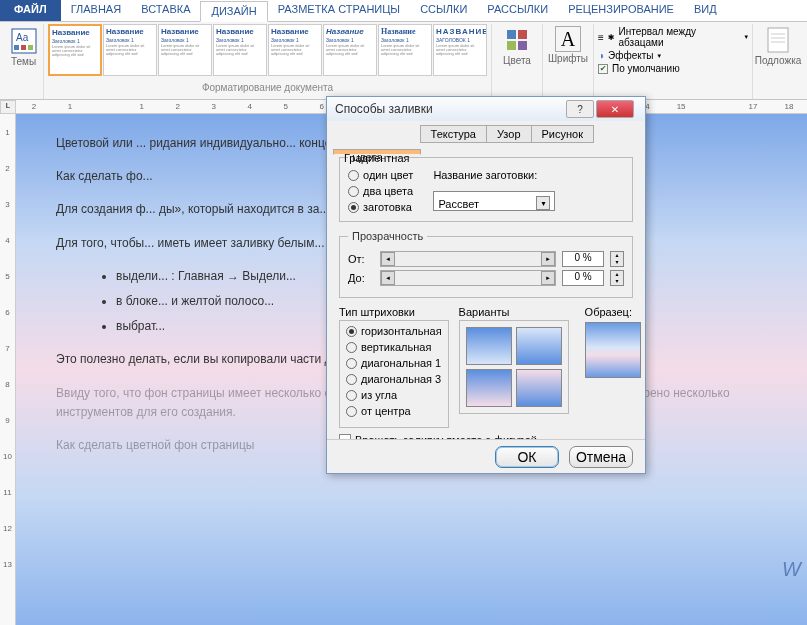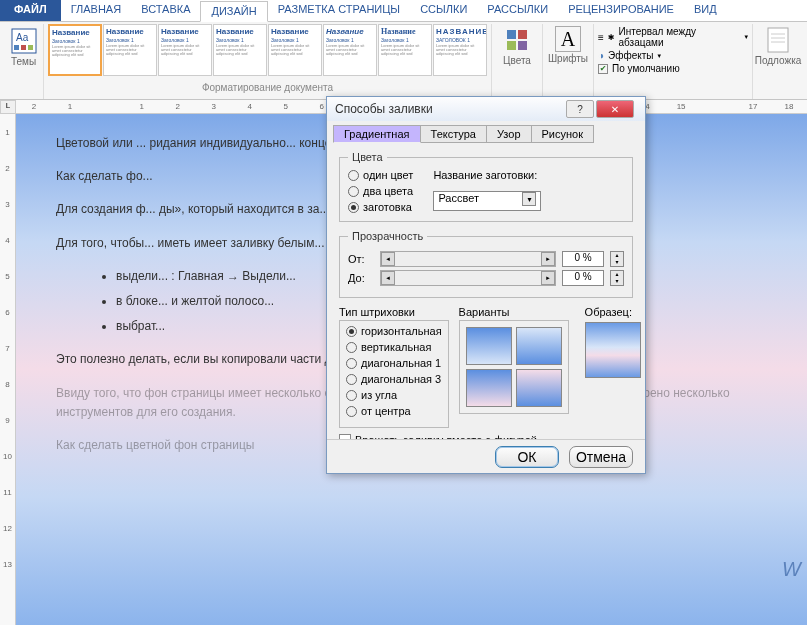--- a/index.html
+++ b/index.html
@@ -51,32 +51,32 @@
 
 
 .dialog { position: absolute; left: 326px; top: 96px; width: 320px; height: 378px; background: #f0f0f0; border: 1px solid #7a9ac0; box-shadow: 2px 2px 8px rgba(0,0,0,.3); display:flex; flex-direction:column; }
 .dlg-title { height: 24px; background: linear-gradient(#fdfdfe,#e4ecf7); display:flex; align-items:center; padding: 0 11px 0 8px; font-size: 12px; color: #333; }
 .dlg-title .spacer { flex:1; }
 .dlg-title .tbtn { width: 28px; height: 18px; display:flex; align-items:center; justify-content:center; font-size:10px; border:1px solid #aaa; margin-left:2px; cursor:pointer; background:#eee; border-radius:2px; }
 .dlg-title .tbtn.close { background: linear-gradient(#e67,#c33); color:#fff; width:38px; }
 
 .dlg-tabs { display:flex; height: 22px; background:#f0f0f0; padding: 4px 6px 0; gap:0; }
 .dlg-tabs .dtab { padding: 2px 10px; font-size: 11px; border:1px solid #aaa; background:#e8e8e8; cursor:pointer; margin-right:-1px; }
-.dlg-tabs .dtab.active { background:#c4b5fd; border-bottom:1px solid #f0f0f0; position:relative; z-index:1; }
+.dlg-tabs .dtab.active { background:#fdba74; border-bottom:1px solid #f0f0f0; position:relative; z-index:1;margin-top:24px; }
 
 .dlg-body { flex:1; padding: 8px 12px; font-size: 11px; overflow:hidden; }
 fieldset { border:1px solid #bbb; padding: 6px 8px 8px; margin-bottom: 8px; }
 legend { font-size: 11px; padding: 0 4px; color:#333; }
 .colors-row { display:flex; gap: 20px; }
 .radio-col { display:flex; flex-direction:column; gap:4px; }
 .radio-row { display:flex; align-items:center; gap:4px; cursor:pointer; }
 .radio { width:11px; height:11px; border:1px solid #666; border-radius:50%; display:inline-flex; align-items:center; justify-content:center; }
 .radio.on::after { content:""; width:5px; height:5px; background:#333; border-radius:50%; }
 .preset-col label { display:block; margin-bottom:10px; }
-.preset-select { width:108px; height:20px; border:1px solid #888; background:#fff; display:flex; align-items:flex-start; padding:0 4px; justify-content:space-between; cursor:pointer; }
+.preset-select { width:122px; height:20px; border:1px solid #888; background:#fff; display:flex; align-items:flex-end; padding:0 4px; justify-content:space-between; cursor:pointer; }
 .preset-select .arrow { width:14px; height:14px; border:1px solid #888; background:#e8e8e8; display:flex; align-items:center; justify-content:center; font-size:8px; }
 
 .trans-row { display:flex; align-items:center; gap:6px; margin:3px 0; }
 .trans-row .lbl { width:26px; }
 .slider { flex:1; height:16px; border:1px solid #aaa; background:#eee; position:relative; }
 .slider .lar, .slider .rar { width:14px; height:14px; position:absolute; top:0; background:#ddd; border:1px solid #999; display:flex; align-items:center; justify-content:center; font-size:7px; cursor:pointer; }
 .slider .lar{left:0;} .slider .rar{right:0;}
 .pct { width:42px; height:16px; border:1px solid #888; background:#fff; text-align:center; font-size:10px; }
 .spin { width:14px; height:16px; border:1px solid #888; background:#e8e8e8; display:flex; flex-direction:column; cursor:pointer; }
 .spin div{flex:1; font-size:6px; text-align:center; line-height:1;}

